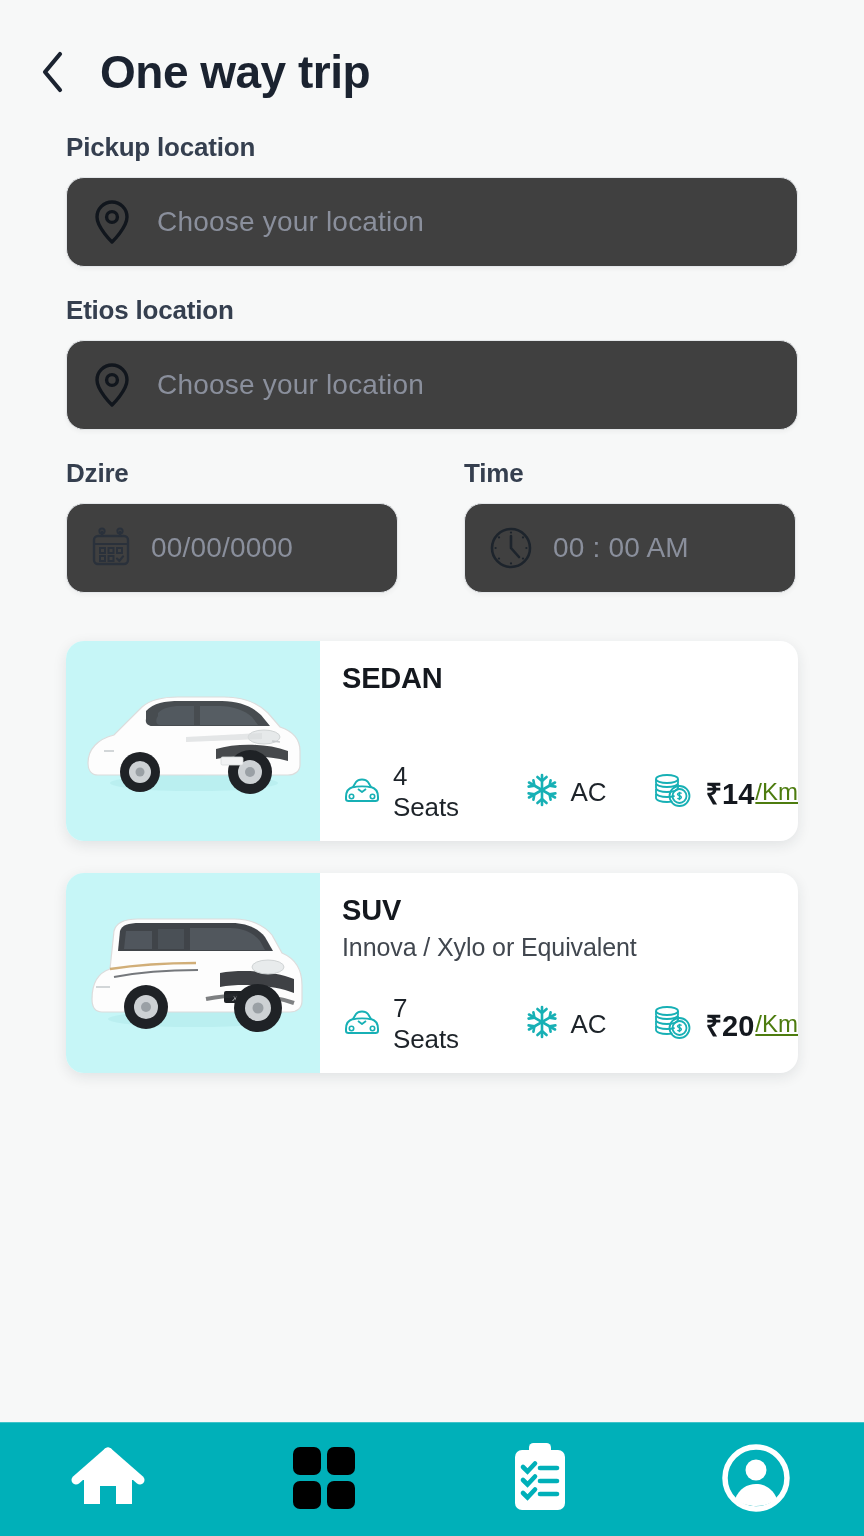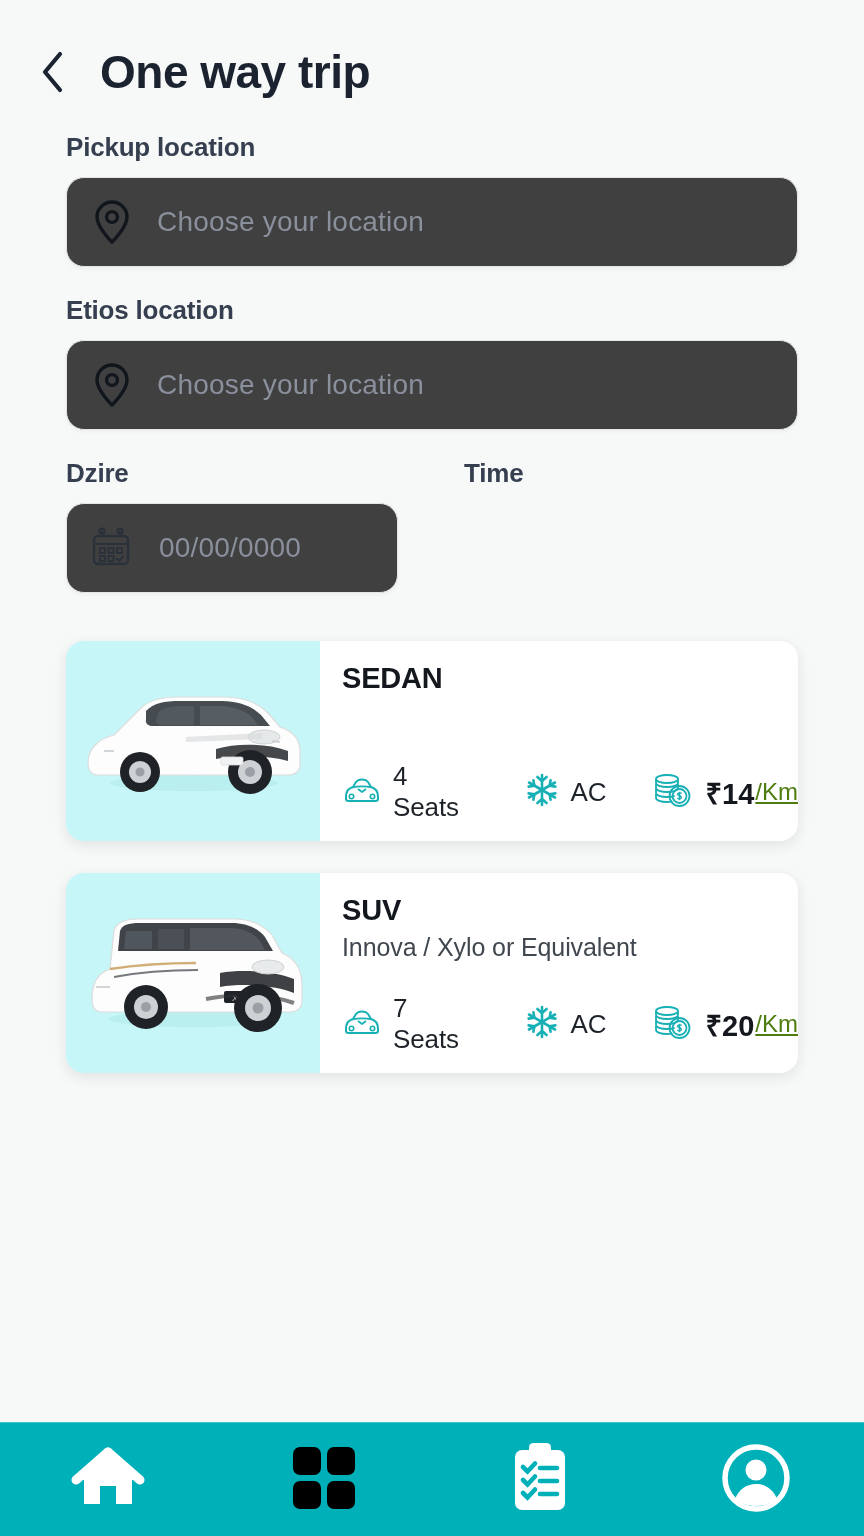--- a/index.html
+++ b/index.html
@@ -69,21 +69,21 @@
     color: #8a8f9c;
     letter-spacing: 0.2px;
   }
   .field-group { margin-bottom: 28px; }
 
   .dt-row {
     display: flex;
     gap: 66px;
   }
   .dt-col { width: 332px; }
-  .dt-col .input-box { padding: 0 22px; gap: 26px; }
+  .dt-col .input-box { padding: 0 22px; gap: 18px; }
 
   
   .cards {
     padding: 48px 66px 0 66px;
     display: flex;
     flex-direction: column;
     gap: 32px;
   }
   .veh-card {
     display: flex;
@@ -228,20 +228,37 @@
               <rect x="19.5" y="30" width="5" height="5" fill="none" stroke="#2a313b" stroke-width="2"></rect>
               <path d="M28 32.6 L30.3 35 L34 30.4" fill="none" stroke="#2a313b" stroke-width="2.2" stroke-linecap="round" stroke-linejoin="round"></path>
             </svg>
           </span>
           <span class="input-val" title="00/00/0000">00/00/0000</span>
         </div>
       </div>
 
       <div class="dt-col">
         <div class="field-label">Time</div>
+        <div class="input-box">
+          <span class="ico">
+            <svg width="48" height="48" viewBox="0 0 48 48">
+              <circle cx="24" cy="24" r="19" fill="none" stroke="#1d242c" stroke-width="2.6"></circle>
+              <path d="M24 12 V24 L32 33" fill="none" stroke="#1d242c" stroke-width="2.6" stroke-linecap="round"></path>
+              <circle cx="24" cy="8.6" r="1.1" fill="#1d242c"></circle>
+              <circle cx="36" cy="13.4" r="1.1" fill="#1d242c"></circle>
+              <circle cx="39.4" cy="24" r="1.1" fill="#1d242c"></circle>
+              <circle cx="36" cy="34.6" r="1.1" fill="#1d242c"></circle>
+              <circle cx="24" cy="39.4" r="1.1" fill="#1d242c"></circle>
+              <circle cx="12" cy="34.6" r="1.1" fill="#1d242c"></circle>
+              <circle cx="8.6" cy="24" r="1.1" fill="#1d242c"></circle>
+              <circle cx="12" cy="13.4" r="1.1" fill="#1d242c"></circle>
+            </svg>
+          </span>
+          <span class="input-val" title="00 : 00 AM">00 : 00 AM</span>
+        </div>
       </div>
     </div>
   </div>
 
   <div class="cards">
 
     <div class="veh-card">
       <div class="veh-img">
         <svg viewBox="0 0 254 200" preserveAspectRatio="xMidYMid meet">
           <g>

